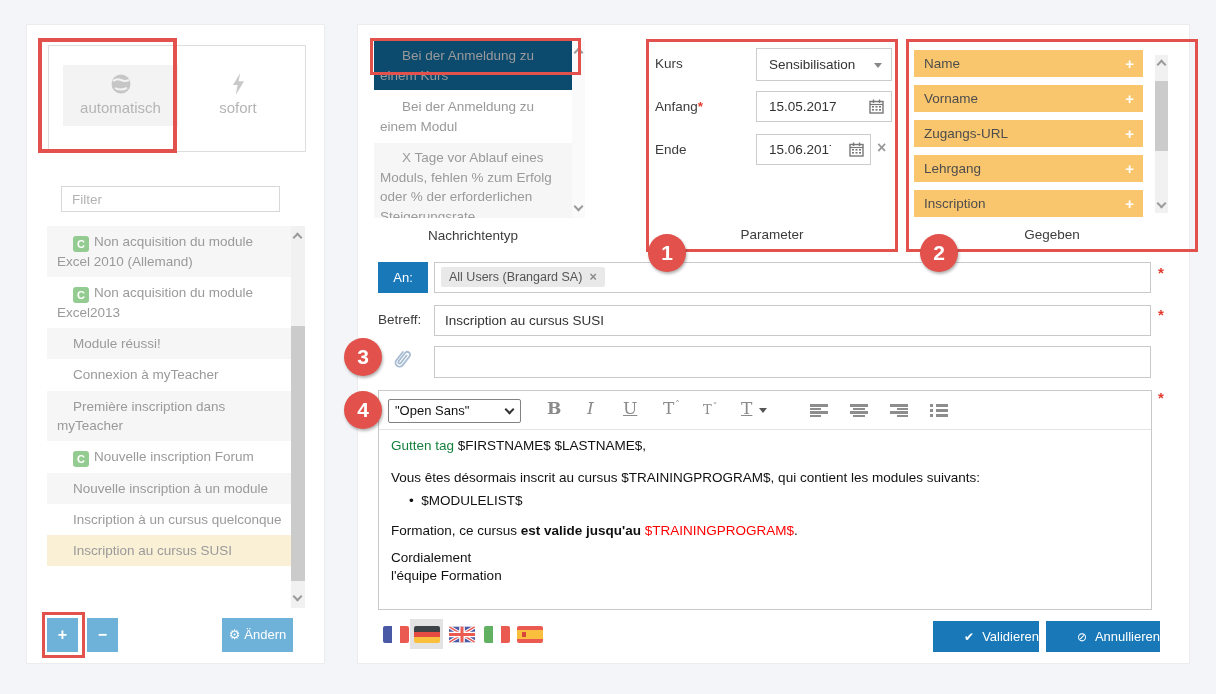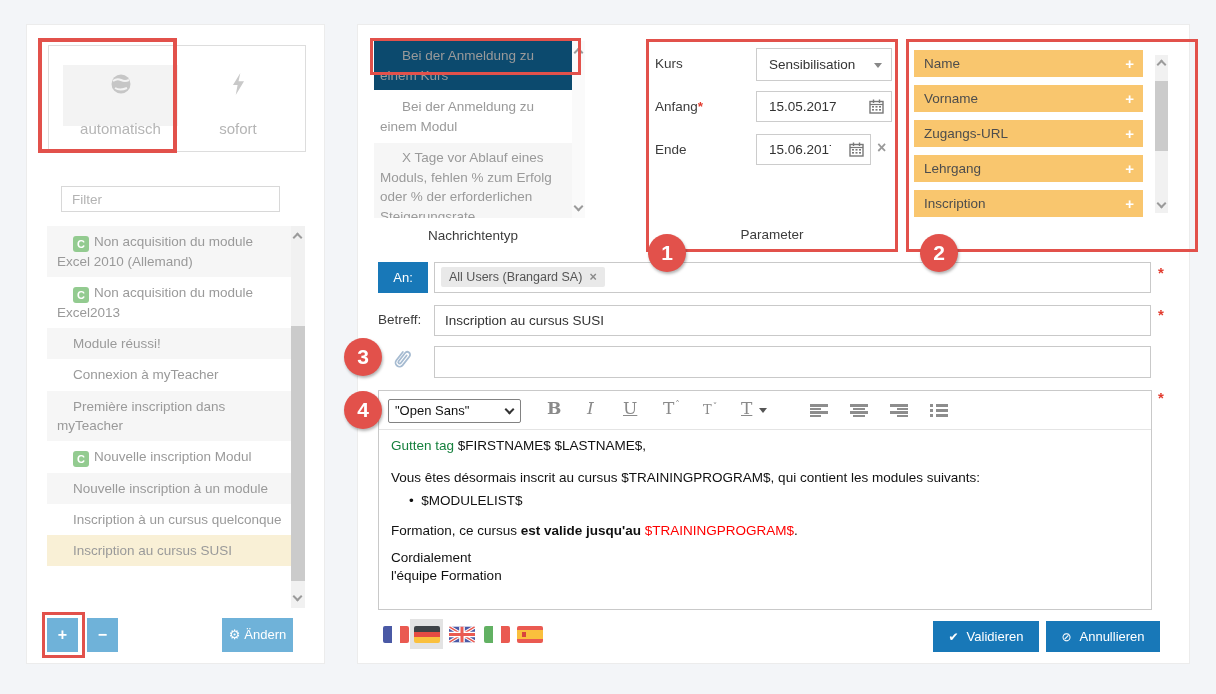--- a/index.html
+++ b/index.html
@@ -15,21 +15,21 @@
   .redbox.thin{border-width:3px}
   .circle{position:absolute;width:38px;height:38px;border-radius:50%;background:#e2514b;
           color:#fff;font-size:21px;font-weight:bold;text-align:center;line-height:38px;
           z-index:6;box-shadow:1px 2px 3px rgba(0,0,0,.3)}
 
   
   .mode-group{position:absolute;left:21px;top:20px;width:258px;height:107px;border:1px solid #ddd;background:#fff}
   .mode-btn{position:absolute;text-align:center;color:#b5b5b5;font-size:15px}
   #mode-auto{left:14px;top:19px;width:115px;height:61px;background:#f3f3f3}
   #mode-sofort{left:139px;top:19px;width:100px;height:61px}
-  .mode-btn .lbl{display:block;margin-top:21px}
+  .mode-btn .lbl{display:block;margin-top:0}
   .mode-btn svg{margin-top:7px}
 
   #filter-input{position:absolute;left:34px;top:161px;width:219px;height:26px;border:1px solid #d8d8d8;
      padding:0 10px;font-size:13.5px;color:#555;font-family:inherit;background:#fff}
   #filter-input::placeholder{color:#b3b3b3}
 
   .left-list{position:absolute;left:20px;top:201px;width:245px;height:382px;overflow:hidden;
      font-size:13.5px;color:#9a9a9a;line-height:1.42}
   .left-list .row{padding:6px 8px 6px 10px;text-indent:16px}
   .left-list .row:nth-child(odd){background:#f6f6f6}
@@ -118,21 +118,21 @@
   
   .flag{position:absolute;width:26px;height:17px;border-radius:2px;overflow:hidden;cursor:pointer}
   #flag-de-box{position:absolute;left:52px;top:594px;width:33px;height:30px;background:#e3e3e3}
   .fr{background:linear-gradient(to right,#4a59a5 33%,#fff 33% 66%,#ea5a51 66%)}
   .it{background:linear-gradient(to right,#62b163 33%,#fff 33% 66%,#ea5a51 66%)}
   .de{background:linear-gradient(to bottom,#3e4347 33%,#e64b43 33% 66%,#fac03d 66%)}
   .es{background:linear-gradient(to bottom,#ea5a51 25%,#fac03d 25% 75%,#ea5a51 75%)}
   .es .emb{position:absolute;left:5px;top:6px;width:4px;height:5px;background:#d8453c}
 
   .btn-blue{position:absolute;top:596px;height:31px;background:#1878b8;color:#fff;font-size:13px;
-     text-align:center;line-height:31px;cursor:pointer}
+     text-align:right;line-height:31px;cursor:pointer}
   .btn-blue .ic{margin-right:8px;font-size:12px}
   #btn-validate{left:575px;width:106px}
   #btn-cancel{left:688px;width:114px}
 </style>
 </head>
 <body>
 
 <div id="left-card" class="card">
 
   <div class="mode-group">
@@ -154,21 +154,21 @@
   <div class="redbox" style="left:11px;top:13px;width:139px;height:115px"></div>
 
   <input id="filter-input" placeholder="Filter" style="">
 
   <div class="left-list">
     <div class="row"><span class="cbadge">C</span><span>Non acquisition du module Excel 2010 (Allemand)</span></div>
     <div class="row"><span class="cbadge">C</span><span>Non acquisition du module Excel2013</span></div>
     <div class="row"><span>Module réussi!</span></div>
     <div class="row"><span>Connexion à myTeacher</span></div>
     <div class="row"><span>Première inscription dans myTeacher</span></div>
-    <div class="row"><span class="cbadge">C</span><span>Nouvelle inscription Modul</span></div>
+    <div class="row"><span class="cbadge">C</span><span>Nouvelle inscription Forum</span></div>
     <div class="row"><span>Nouvelle inscription à un module</span></div>
     <div class="row"><span>Inscription à un cursus quelconque</span></div>
     <div class="row sel"><span>Inscription au cursus SUSI</span></div>
   </div>
 
   <div id="left-sbar" class="sbar">
     <span class="chev up" style="left:3px;top:8px"></span>
     <div class="sthumb" style="top:100px;height:255px"></div>
     <span class="chev down" style="left:3px;bottom:8px"></span>
   </div>
@@ -239,20 +239,21 @@
     <span style="position:absolute;left:228px;top:97px;color:#9a9a9a;font-weight:bold;font-size:16px;cursor:pointer">×</span>
     <div class="caption" style="left:0;bottom:7px;width:100%">Parameter</div>
   </div>
 
   <div id="given-box" class="redbox thin" style="pointer-events:auto">
     <div class="gbar" style="top:8px"><span>Name</span><span class="plus">+</span></div>
     <div class="gbar" style="top:43px"><span>Vorname</span><span class="plus">+</span></div>
     <div class="gbar" style="top:78px"><span>Zugangs-URL</span><span class="plus">+</span></div>
     <div class="gbar" style="top:113px"><span>Lehrgang</span><span class="plus">+</span></div>
     <div class="gbar" style="top:148px"><span>Inscription</span><span class="plus">+</span></div>
+    <div class="caption" style="left:0;bottom:7px;width:100%">Gegeben</div>
   </div>
   <div id="given-sbar" class="sbar">
     <span class="chev up" style="left:3px;top:6px"></span>
     <div class="sthumb" style="top:26px;height:70px"></div>
     <span class="chev down" style="left:3px;bottom:6px"></span>
   </div>
 
   <div class="circle" style="left:290px;top:209px">1</div>
   <div class="circle" style="left:562px;top:209px">2</div>
   <div class="circle" style="left:-14px;top:313px">3</div>

